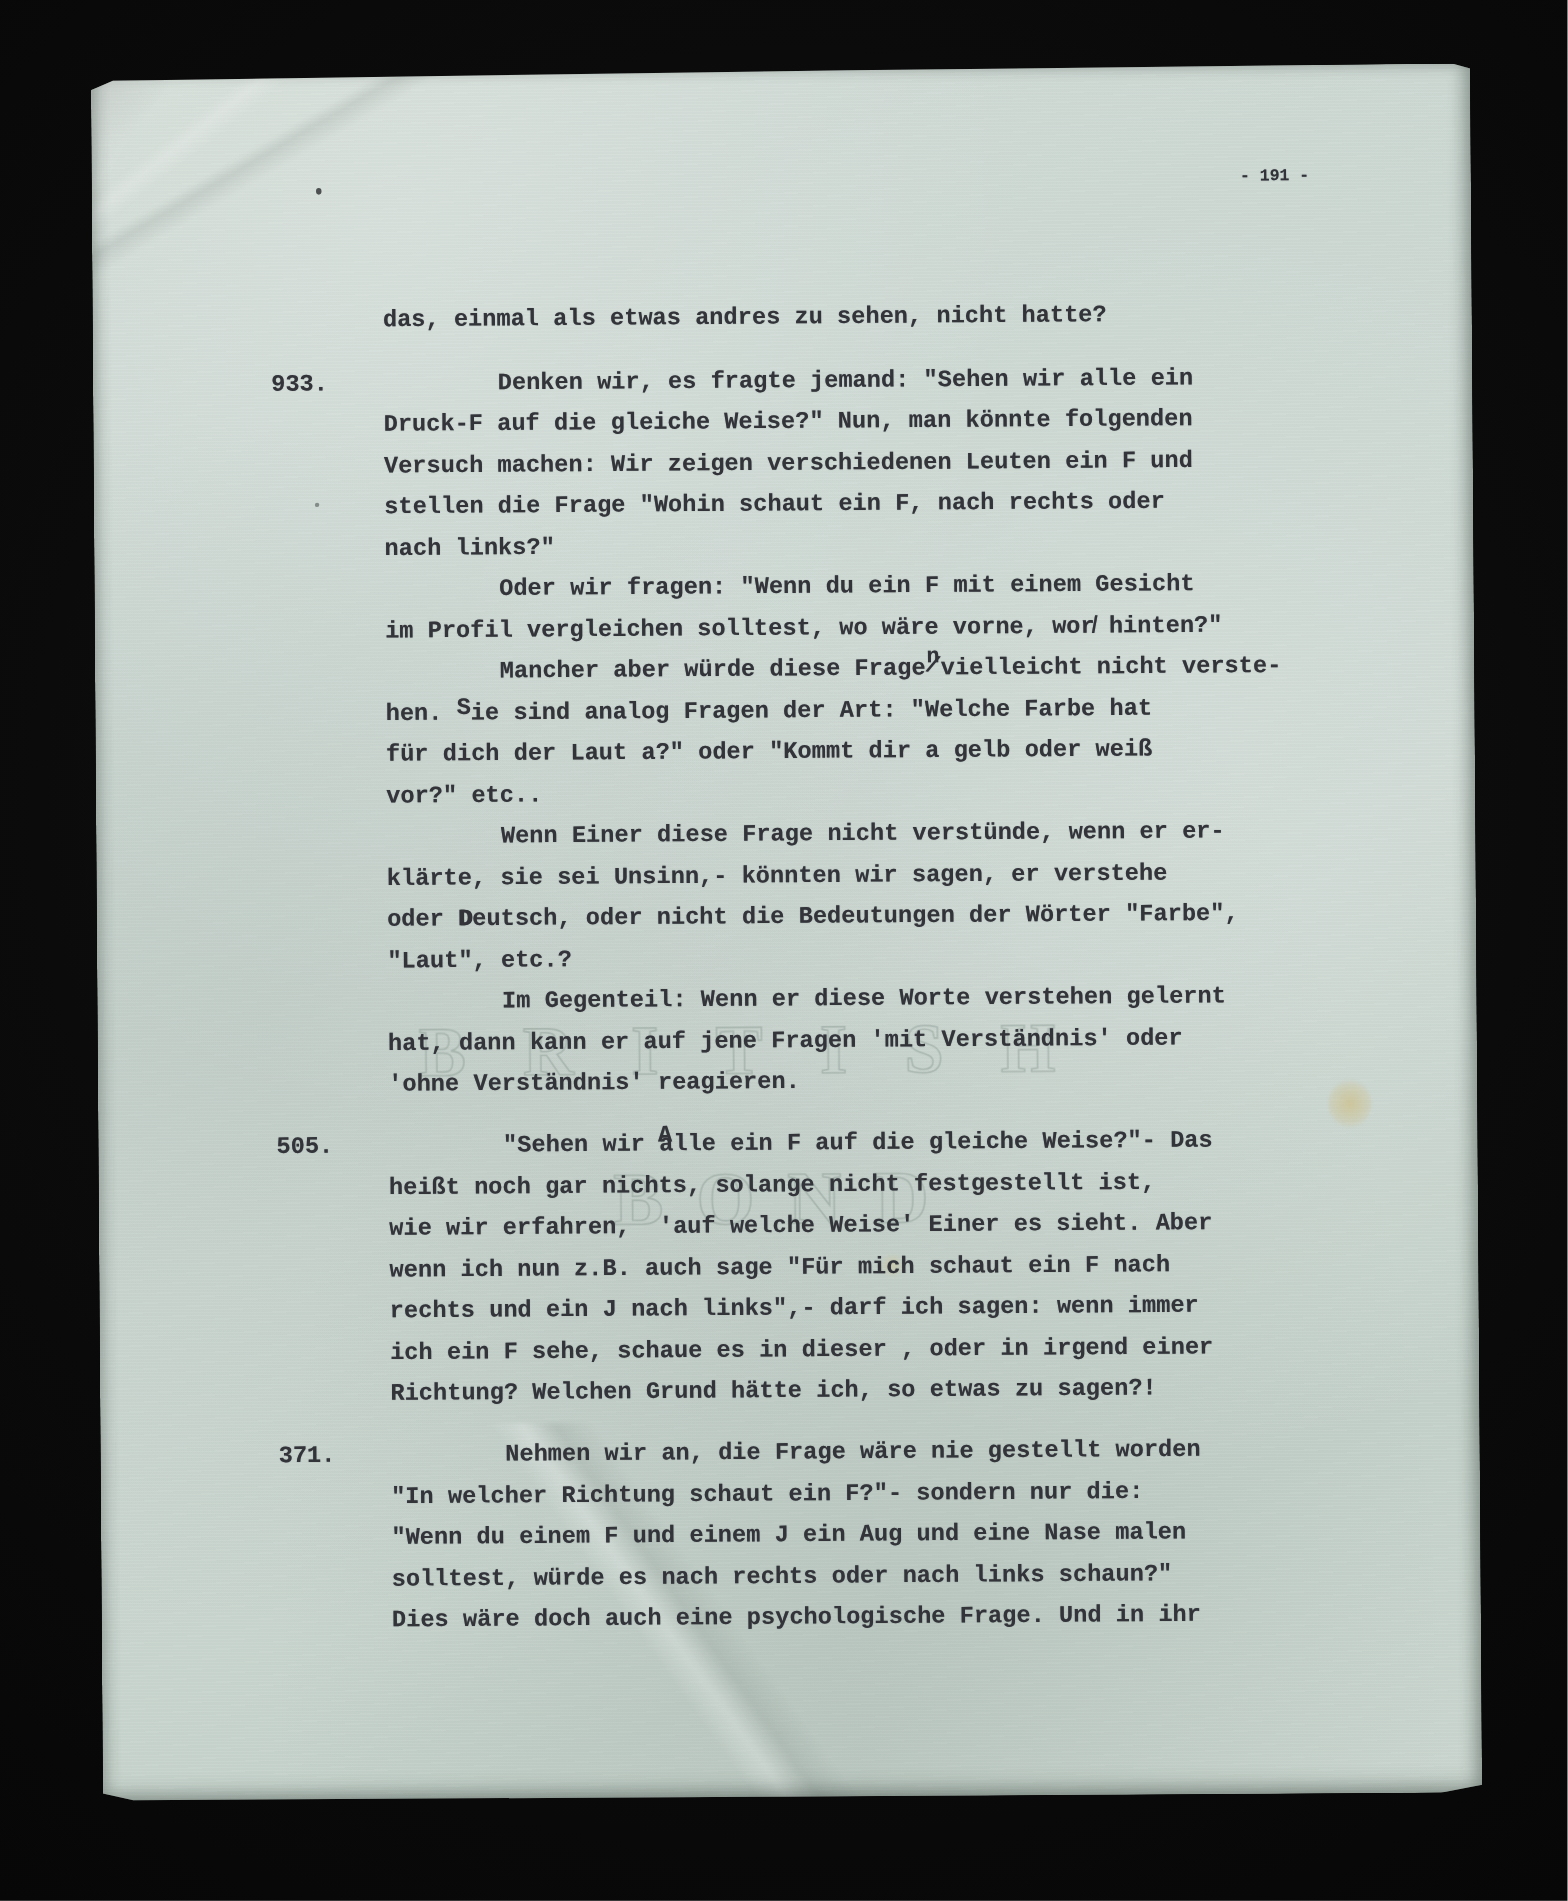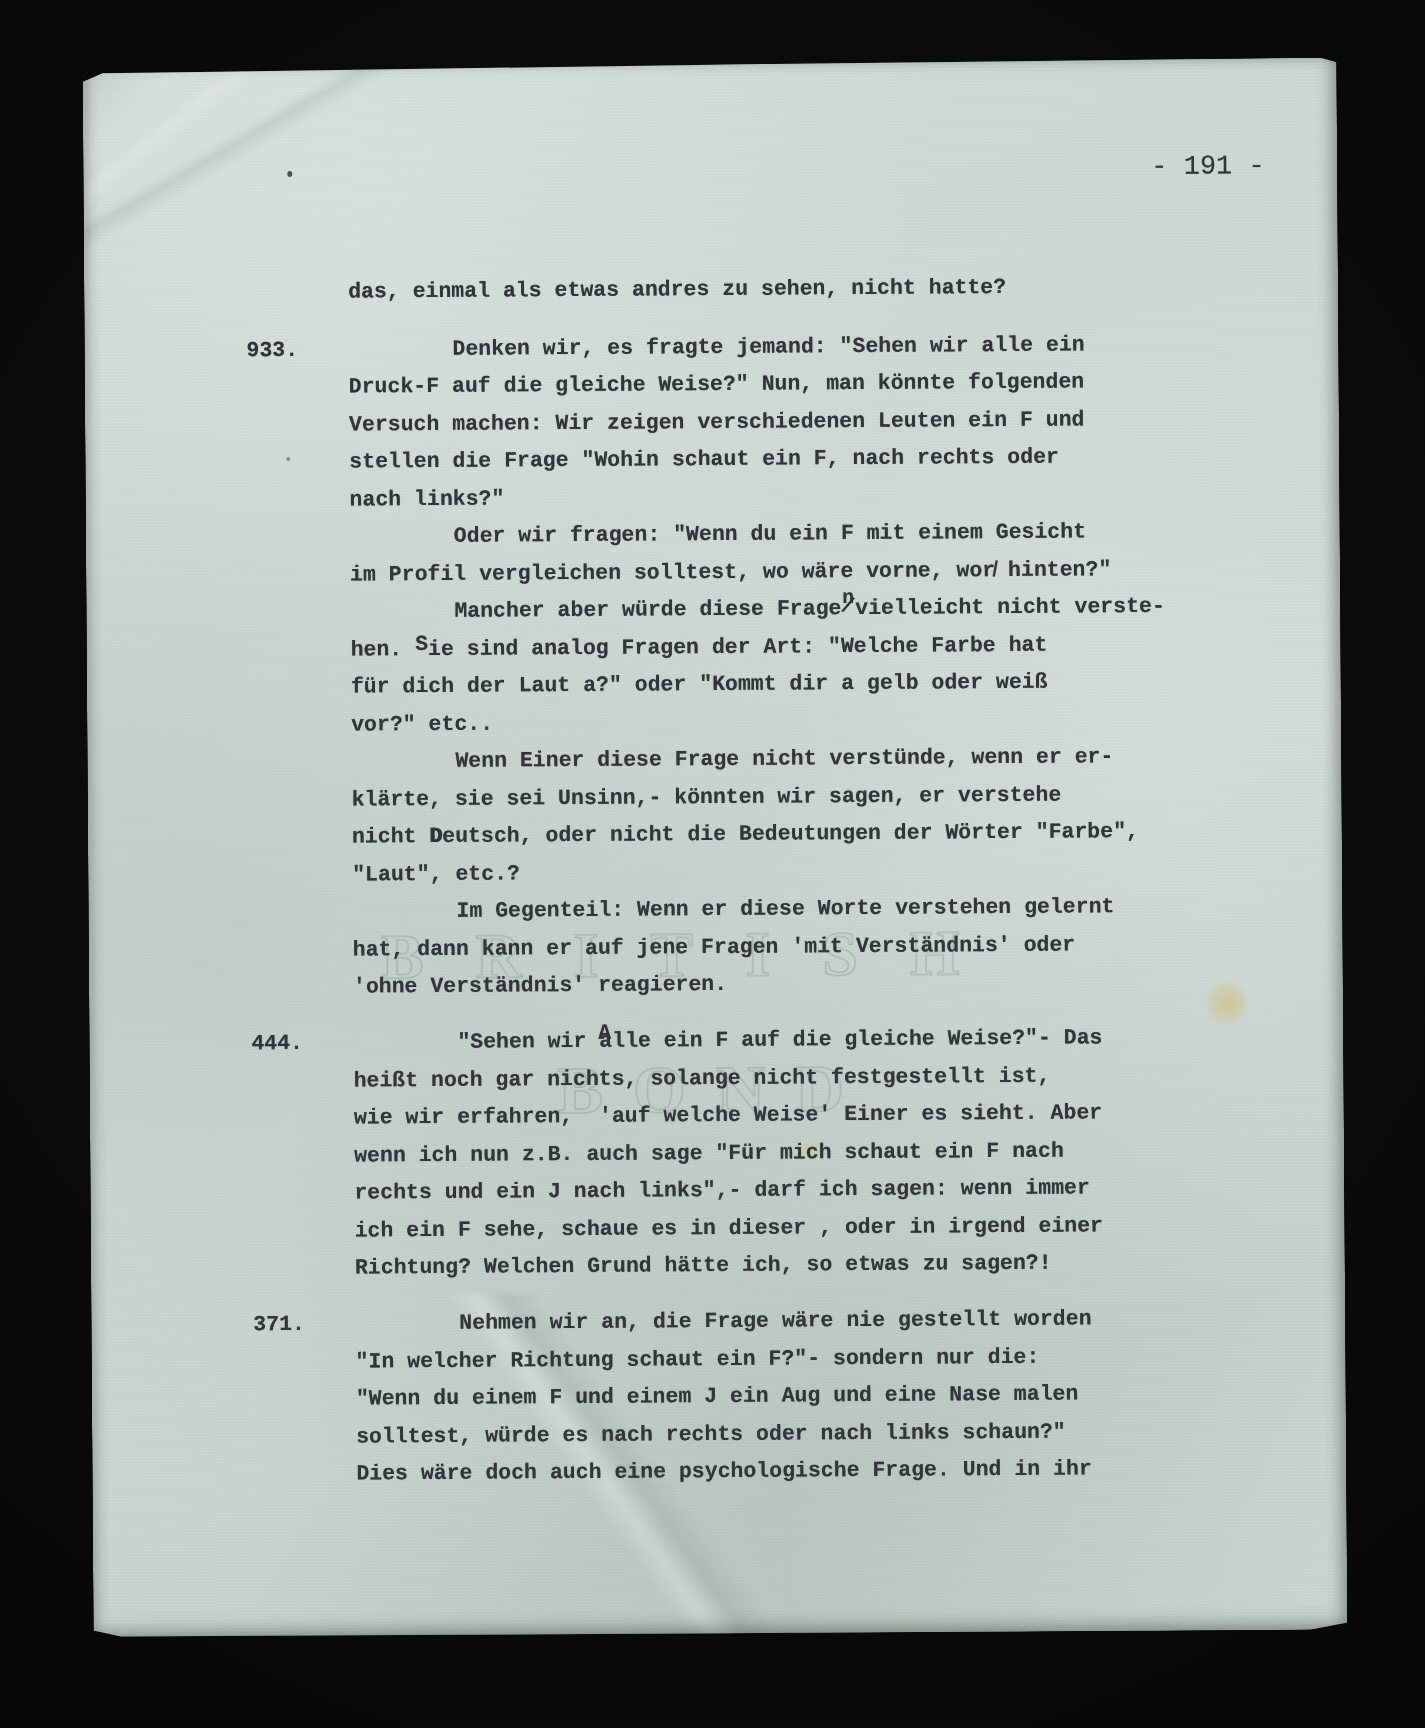--- a/index.html
+++ b/index.html
@@ -69,23 +69,22 @@
   .watermark-line{
     position:absolute;color:transparent;
     font-family:"Liberation Serif","DejaVu Serif",serif;font-weight:700;
     -webkit-text-stroke:1.5px var(--wm);
     filter:blur(0.7px);pointer-events:none;white-space:pre;
   }
   .wm1{left:292px;top:856px;font-size:64px;letter-spacing:52px;}
   .wm2{left:468px;top:988px;font-size:68px;letter-spacing:30px;}
   .page-number{
     position:absolute;left:1044px;top:93px;
-    font-size:27px;font-weight:400;color:var(--ink);white-space:pre;
+    font-size:15px;font-weight:700;color:var(--ink);white-space:pre;
     text-shadow:0 0 0.8px rgba(50,52,58,0.55);
-    margin-left:24px;
   }
   .typed{position:absolute;inset:0;}
   .tline{
     position:absolute;left:264px;white-space:pre;
     font-size:21.5px;font-weight:700;color:var(--ink);line-height:26px;
     text-shadow:0 0 0.8px rgba(50,52,58,0.5);
   }
   .tline.first{left:368px;}
   .secnum{position:absolute;left:-206px;top:0;}
   .ins{display:inline-block;transform:translateY(-11px);font-size:0.92em;margin-right:1px;}
@@ -121,26 +120,26 @@
         <div class="tline" style="top: 384px;"><span>stellen die Frage "Wohin schaut ein F, nach rechts oder</span></div>
         <div class="tline" style="top: 422px;"><span>nach links?"</span></div>
         <div class="tline first" style="top: 459px;"><span>Oder wir fragen: "Wenn du ein F mit einem Gesicht</span></div>
         <div class="tline" style="top: 497px;"><span>im Profil vergleichen solltest, wo wäre vorne, wor̸ hinten?"</span></div>
         <div class="tline first" style="top: 534px;"><span>Mancher aber würde diese Frage</span><span class="inslash">/</span><span class="ins">n</span><span>vielleicht nicht verste-</span></div>
         <div class="tline" style="top: 572px;"><span>hen. </span><span class="raise">S</span><span>ie sind analog Fragen der Art: "Welche Farbe hat</span></div>
         <div class="tline" style="top: 609px;"><span>für dich der Laut a?" oder "Kommt dir a gelb oder weiß</span></div>
         <div class="tline" style="top: 647px;"><span>vor?" etc..</span></div>
         <div class="tline first" style="top: 684px;"><span>Wenn Einer diese Frage nicht verstünde, wenn er er-</span></div>
         <div class="tline" style="top: 722px;"><span>klärte, sie sei Unsinn,- könnten wir sagen, er verstehe</span></div>
-        <div class="tline" style="top: 759px;"><span>nicht </span><span class="heavy">D</span><span>eutsch, oder nicht die Bedeutungen der Wörter "Farbe",</span></div>
+        <div class="tline" style="top: 759px;"><span>oder </span><span class="heavy">D</span><span>eutsch, oder nicht die Bedeutungen der Wörter "Farbe",</span></div>
         <div class="tline" style="top: 797px;"><span>"Laut", etc.?</span></div>
         <div class="tline first" style="top: 834px;"><span>Im Gegenteil: Wenn er diese Worte verstehen gelernt</span></div>
         <div class="tline" style="top: 872px;"><span>hat, dann kann er auf jene Fragen 'mit Verständnis' oder</span></div>
         <div class="tline" style="top: 909px;"><span>'ohne Verständnis' reagieren.</span></div>
-        <div class="tline first" style="top: 965px;"><span class="secnum">444.</span><span>"Sehen wir </span><span class="overtype" data-over="A">a</span><span>lle ein F auf die gleiche Weise?"- Das</span></div>
+        <div class="tline first" style="top: 965px;"><span class="secnum">505.</span><span>"Sehen wir </span><span class="overtype" data-over="A">a</span><span>lle ein F auf die gleiche Weise?"- Das</span></div>
         <div class="tline" style="top: 1003px;"><span>heißt noch gar nichts, solange nicht festgestellt ist,</span></div>
         <div class="tline" style="top: 1040px;"><span>wie wir erfahren,  'auf welche Weise' Einer es sieht. Aber</span></div>
         <div class="tline" style="top: 1078px;"><span>wenn ich nun z.B. auch sage "Für mich schaut ein F nach</span></div>
         <div class="tline" style="top: 1115px;"><span>rechts und ein J nach links",- darf ich sagen: wenn immer</span></div>
         <div class="tline" style="top: 1153px;"><span>ich ein F sehe, schaue es in dieser , oder in irgend einer</span></div>
         <div class="tline" style="top: 1190px;"><span>Richtung? Welchen Grund hätte ich, so etwas zu sagen?!</span></div>
         <div class="tline first" style="top: 1246px;"><span class="secnum">371.</span><span>Nehmen wir an, die Frage wäre nie gestellt worden</span></div>
         <div class="tline" style="top: 1284px;"><span>"In welcher Richtung schaut ein F?"- sondern nur die:</span></div>
         <div class="tline" style="top: 1321px;"><span>"Wenn du einem F und einem J ein Aug und eine Nase malen</span></div>
         <div class="tline" style="top: 1359px;"><span>solltest, würde es nach rechts oder nach links schaun?"</span></div>

